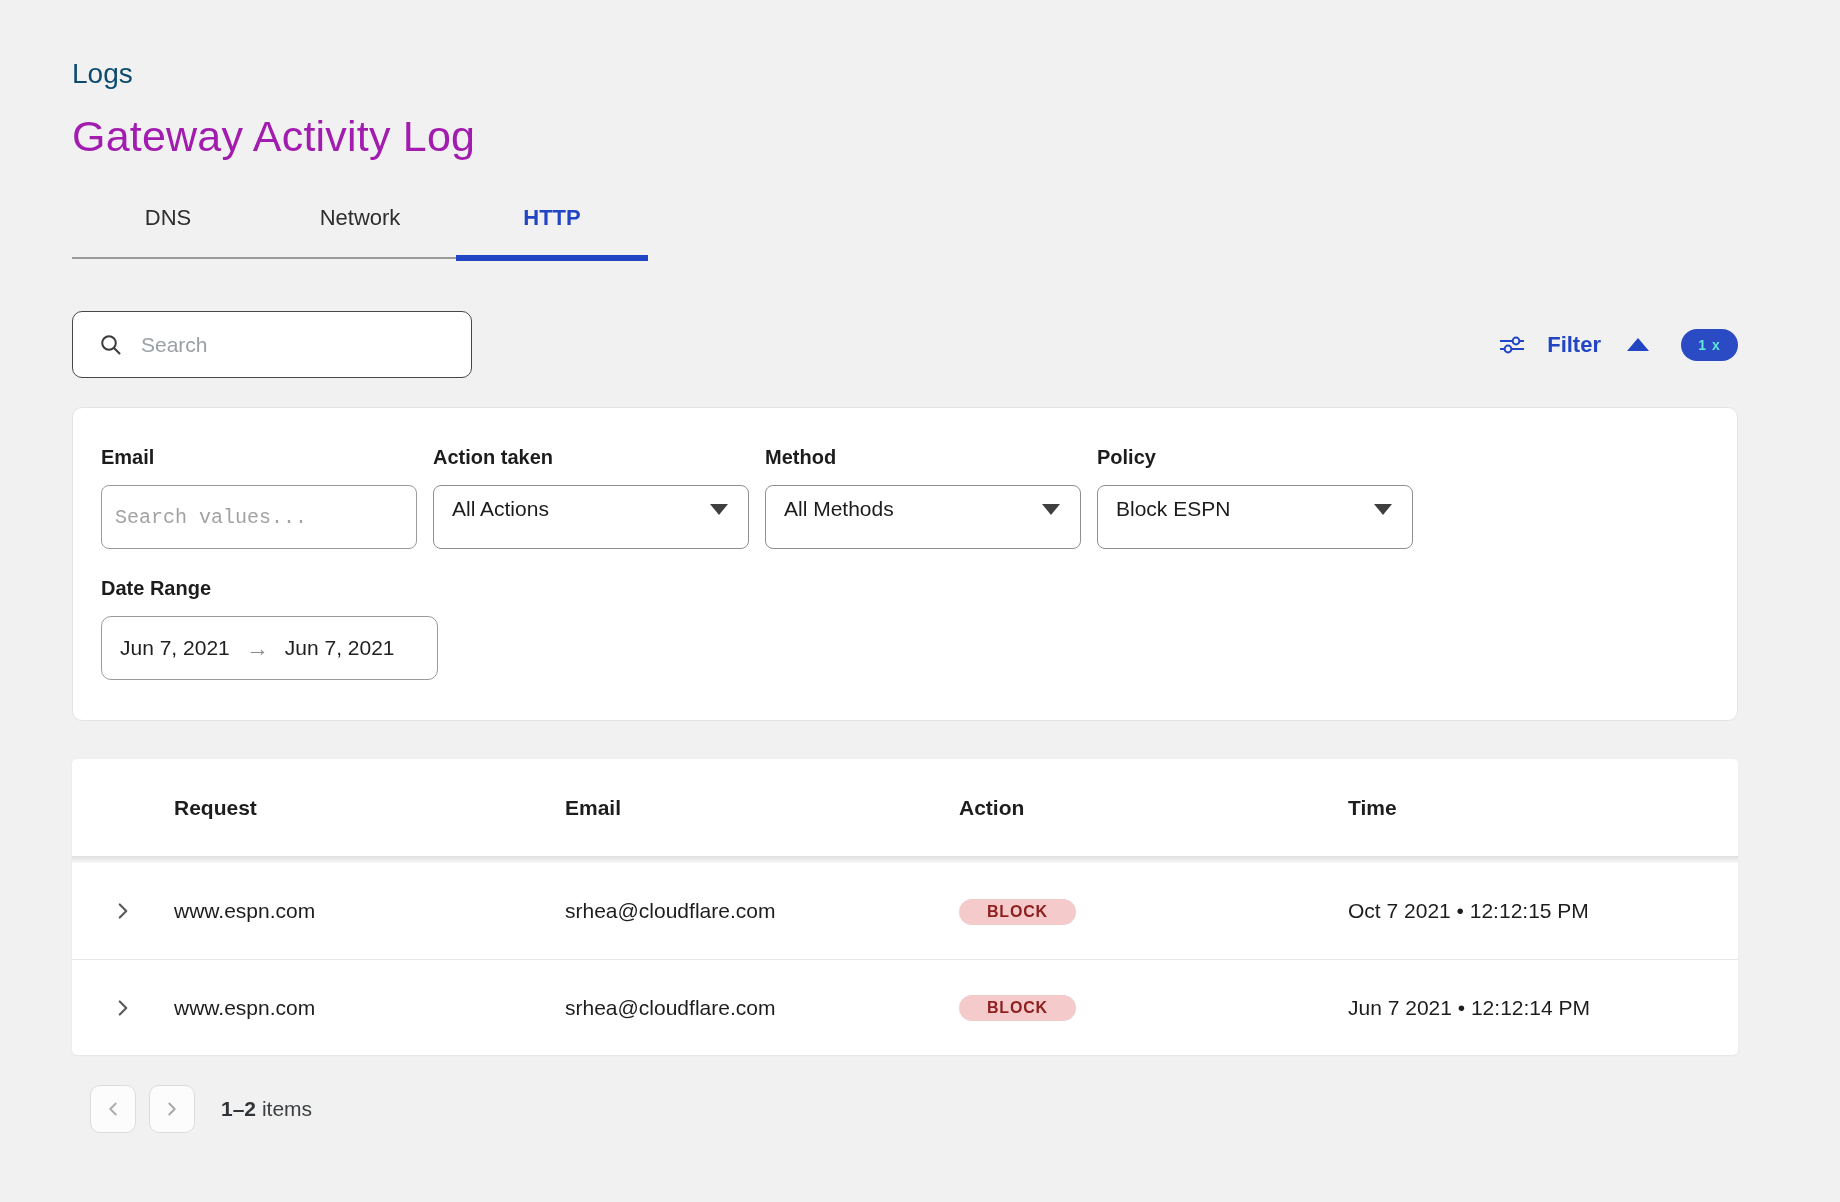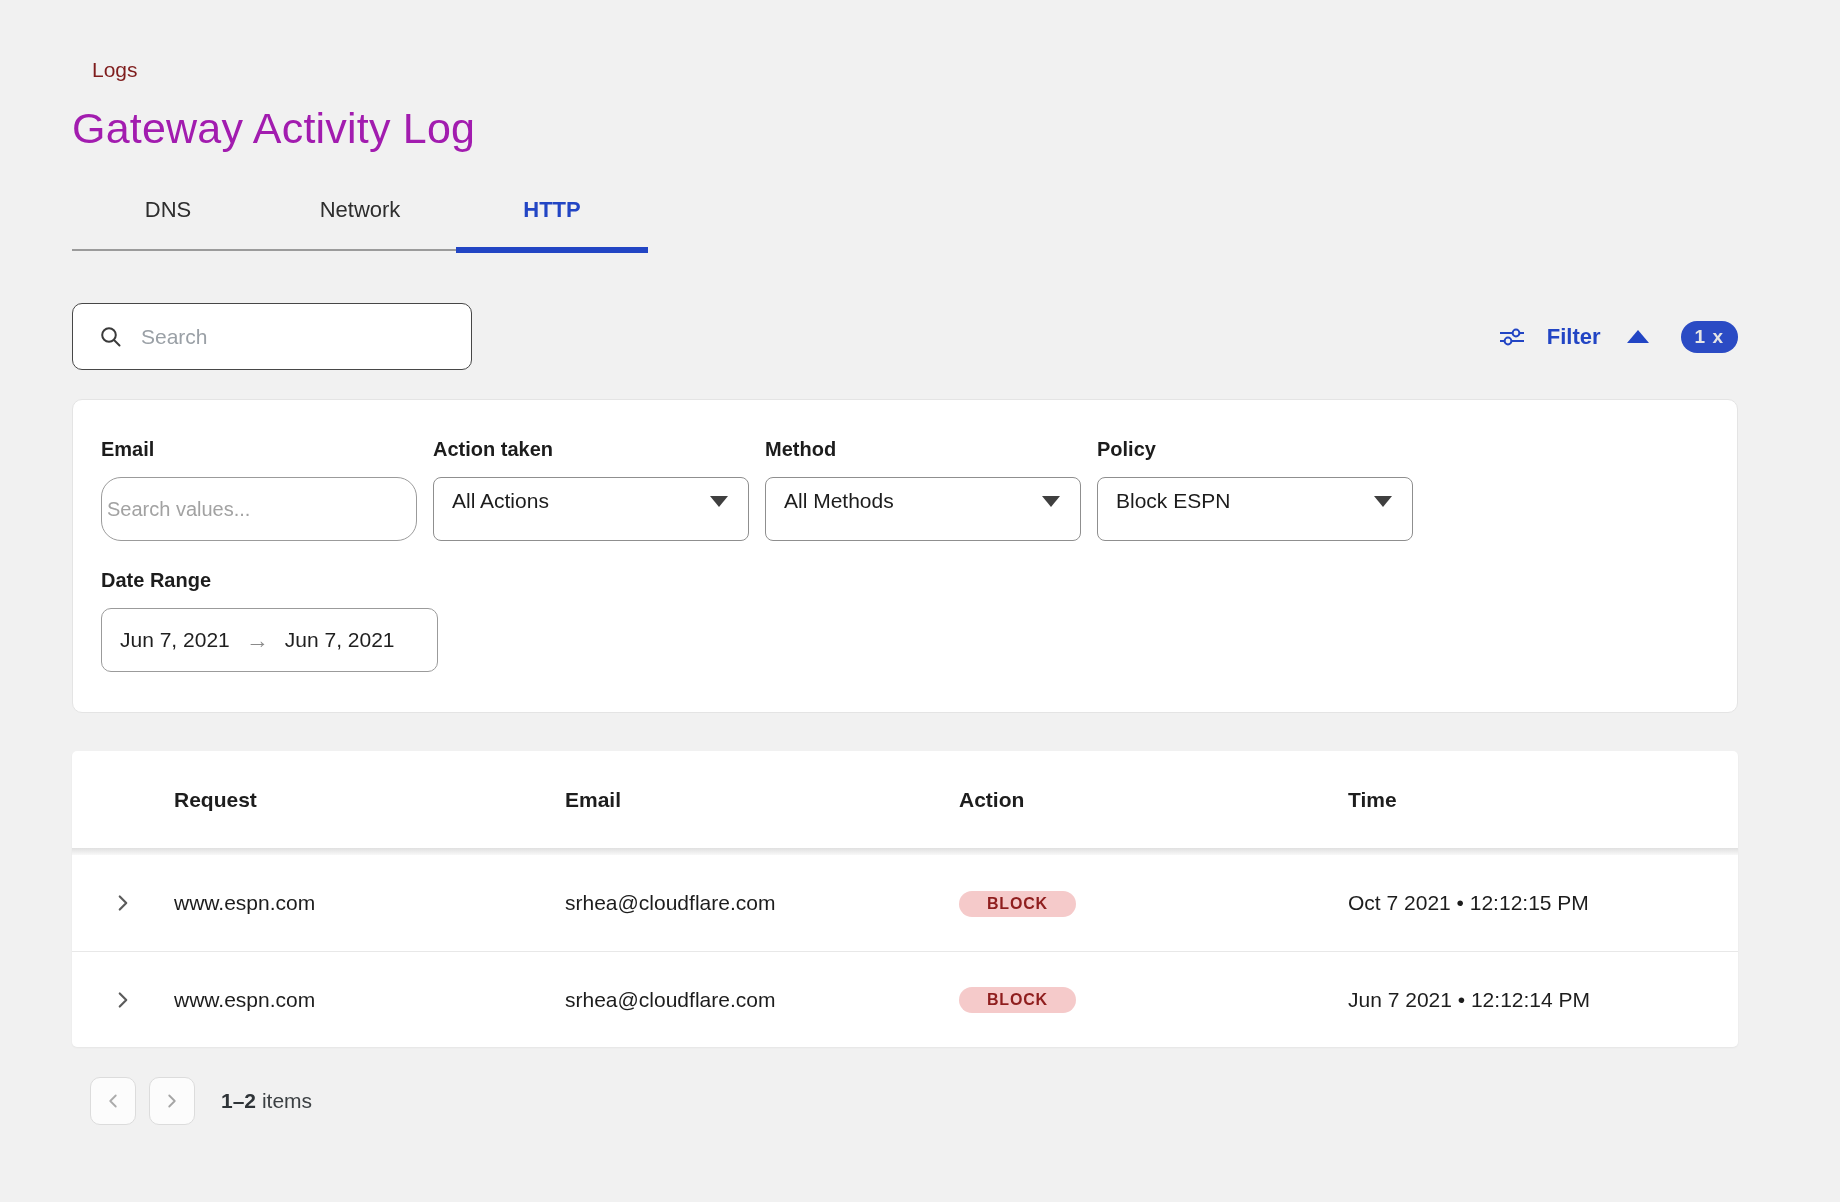--- a/index.html
+++ b/index.html
@@ -6,21 +6,21 @@
   html, body { width: 1840px; height: 1202px; }
   body {
     background: #f1f1f1;
     font-family: "Liberation Sans", "DejaVu Sans", sans-serif;
     color: #1f1f1f;
     overflow: hidden;
   }
   .content { padding: 58px 102px 0 72px; width: 1840px; }
 
   
-  .eyebrow { font-size: 21px; color: #7f1d1d; margin-left: 20px; }
+  .eyebrow { font-size: 28px; color: #0c4a6e; }
   .page-title { font-size: 43px; font-weight: 400; color: #a21caf; margin-top: 22px; letter-spacing: 0.2px; }
 
   
   .tabs { display: flex; margin-top: 44px; border-bottom: 2px solid #9b9b9b; width: 576px; }
   .tab {
     width: 192px; text-align: center; font-size: 22px; color: #2e2e2e;
     padding-bottom: 26px; position: relative; cursor: pointer;
   }
   .tab.active { color: #2245c4; font-weight: 700; }
   .tab.active::after {
@@ -40,35 +40,35 @@
   }
   .search-input::placeholder { color: #9aa0a6; }
 
   .filter-ctrl { display: flex; align-items: center; gap: 22px; cursor: pointer; }
   .filter-label { color: #2245c4; font-weight: 700; font-size: 22px; }
   .caret-up {
     width: 0; height: 0; border-left: 11px solid transparent; border-right: 11px solid transparent;
     border-bottom: 13px solid #2245c4; margin-left: 4px;
   }
   .filter-badge {
-    margin-left: 10px; background: #2b4bc4; color: #e5e5e5; font-weight: 700; font-size: 19px;
+    margin-left: 10px; background: #2b4bc4; color: #5eead4; font-weight: 700; font-size: 14px;
     height: 32px; min-width: 57px; padding: 0 14px; border-radius: 16px;
     display: inline-flex; align-items: center; justify-content: center; letter-spacing: 1px;
   }
 
   
   .filter-panel {
     margin-top: 29px; background: #fff; border: 1px solid #e4e4e4; border-radius: 10px;
     padding: 38px 28px 40px 28px; width: 1666px;
   }
   .field-grid { display: grid; grid-template-columns: repeat(4, 316px); column-gap: 16px; }
   .field-label { font-size: 20px; font-weight: 700; color: #1c1c1c; margin-bottom: 16px; }
   .text-input {
-    width: 100%; height: 64px; border: 1px solid #9b9b9b; border-radius: 20px; background: #fff;
-    font-size: 20px; padding: 0 5px; outline: none; font-family: Liberation Sans, sans-serif; color: #1f1f1f;
+    width: 100%; height: 64px; border: 1px solid #9b9b9b; border-radius: 8px; background: #fff;
+    font-size: 20px; padding: 0 13px; outline: none; font-family: Liberation Mono, monospace; color: #1f1f1f;
   }
   .text-input::placeholder { color: #a2a2a2; }
   .select {
     width: 100%; height: 64px; border: 1px solid #8f8f8f; border-radius: 8px; background: #fff;
     display: flex; align-items: center; justify-content: space-between; padding: 0 20px 16px 18px;
     font-size: 21px; color: #1c1c1c; cursor: pointer;
   }
   .caret-down {
     width: 0; height: 0; border-left: 9px solid transparent; border-right: 9px solid transparent;
     border-top: 11px solid #3f3f3f;

